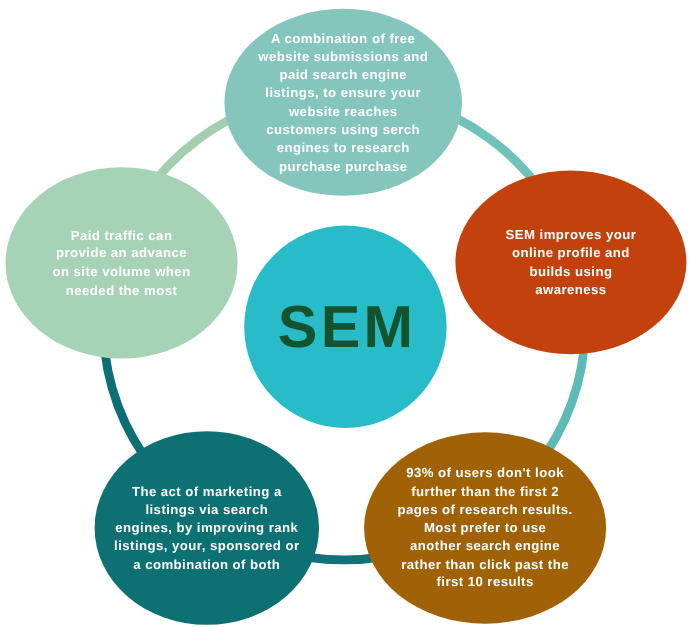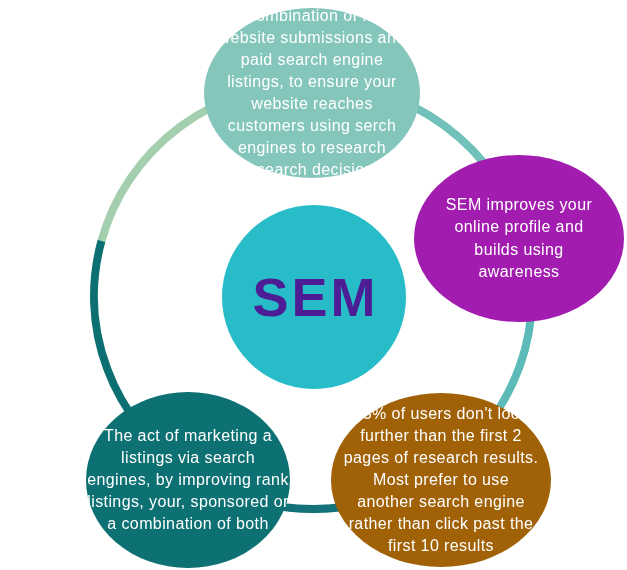--- a/index.html
+++ b/index.html
@@ -11,33 +11,33 @@
     position: absolute;
     border-radius: 50%;
     display: flex;
     align-items: center;
     justify-content: center;
     z-index: 1;
   }
   .bubble-text {
     color: #ffffff;
     text-align: center;
-    font-size: 16px;
+    font-size: 12px;
     line-height: 1.38;
     letter-spacing: 0.4px;
-    font-weight: 400;
+    font-weight: 700;
   }
   .bubble-top          { left: 204px; top: 8px;   width: 216px; height: 170px; }
   .bubble-left         { left: 5px;   top: 152px; width: 211px; height: 174px; }
   .bubble-right        { left: 414px; top: 155px; width: 210px; height: 167px; }
   .bubble-bottom-left  { left: 86px;  top: 392px; width: 204px; height: 176px; }
   .bubble-bottom-right { left: 331px; top: 393px; width: 220px; height: 174px; }
   .bubble-center       { left: 222px; top: 205px; width: 184px; height: 184px; z-index: 2; }
   .center-label {
-    color: #4c1d95;
+    color: #14532d;
     font-size: 54px;
     font-weight: 700;
     letter-spacing: 3px;
     text-align: center;
     padding-left: 3px; 
   }
 </style>
 </head>
 <body>
 
@@ -55,26 +55,34 @@
 
   <div class="bubble bubble-top" style="background-color: rgb(132, 198, 187);">
     <div class="bubble-text">
       <div>A combination of free</div>
       <div>website submissions and</div>
       <div>paid search engine</div>
       <div>listings, to ensure your</div>
       <div>website reaches</div>
       <div>customers using serch</div>
       <div>engines to research</div>
-      <div>research decisions</div>
+      <div>purchase purchase</div>
     </div>
   </div>
 
+  <div class="bubble bubble-left" style="background-color: rgb(166, 210, 182);">
+    <div class="bubble-text">
+      <div>Paid traffic can</div>
+      <div>provide an advance</div>
+      <div>on site volume when</div>
+      <div>needed the most</div>
+    </div>
+  </div>
 
-  <div class="bubble bubble-right" style="background-color: #a21caf; justify-content: center;">
+  <div class="bubble bubble-right" style="background-color: #c2410c; justify-content: center;">
     <div class="bubble-text">
       <div>SEM improves your</div>
       <div>online profile and</div>
       <div>builds using</div>
       <div>awareness</div>
     </div>
   </div>
 
   <div class="bubble bubble-bottom-left" style="background-color: rgb(13, 112, 114);">
     <div class="bubble-text">

